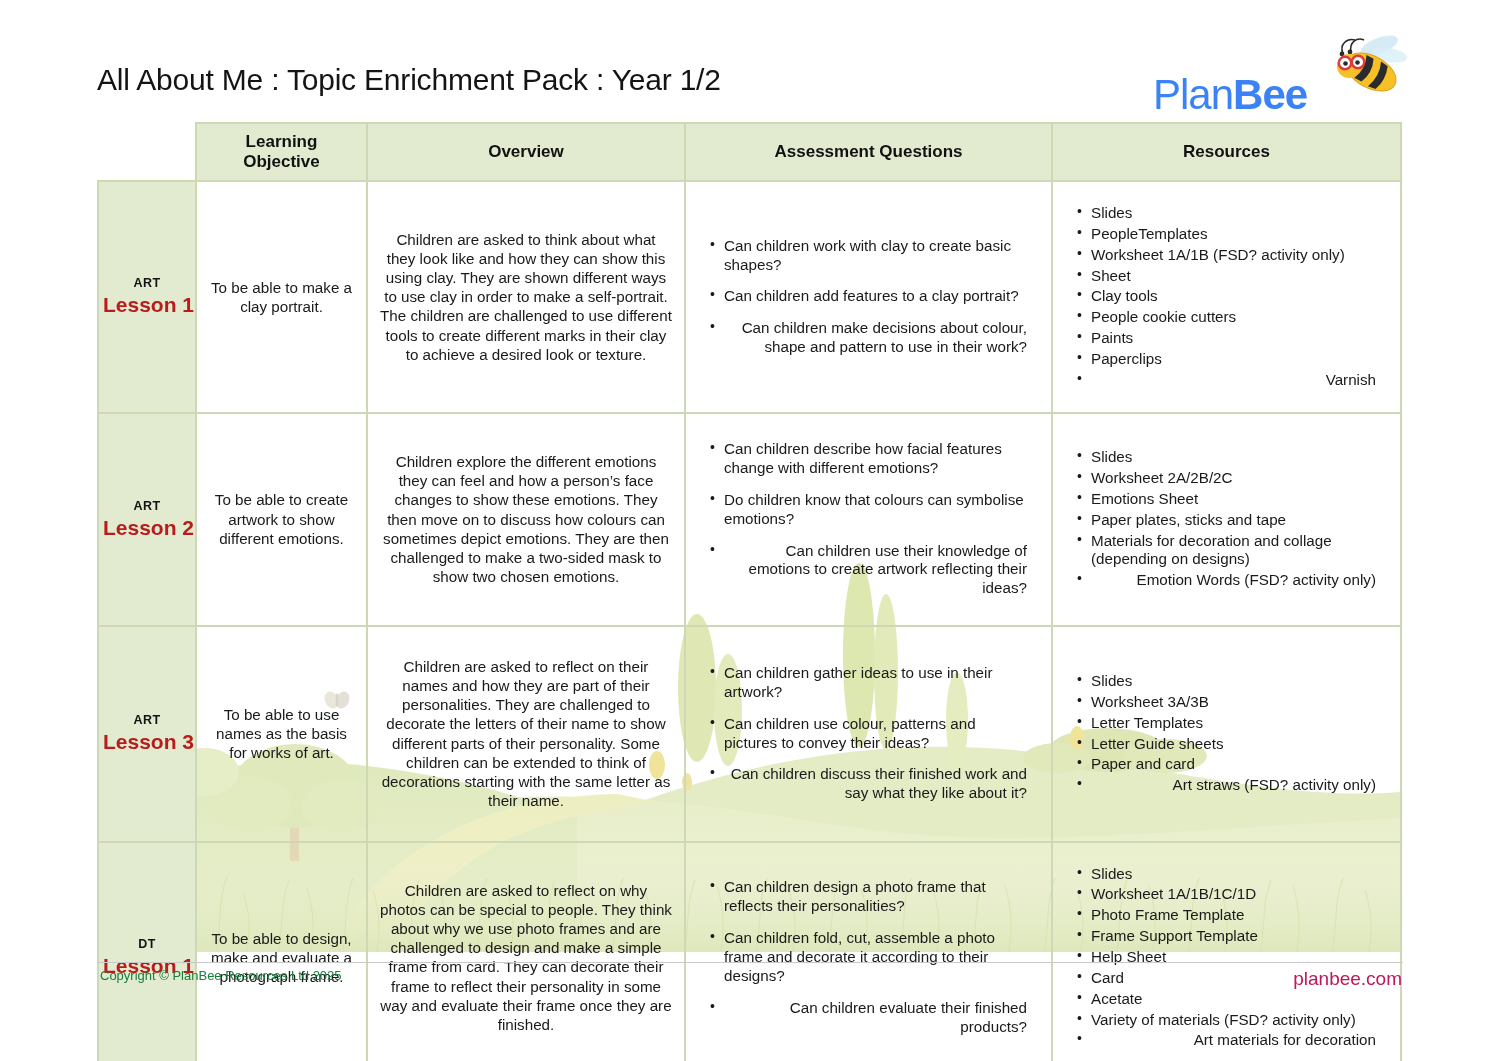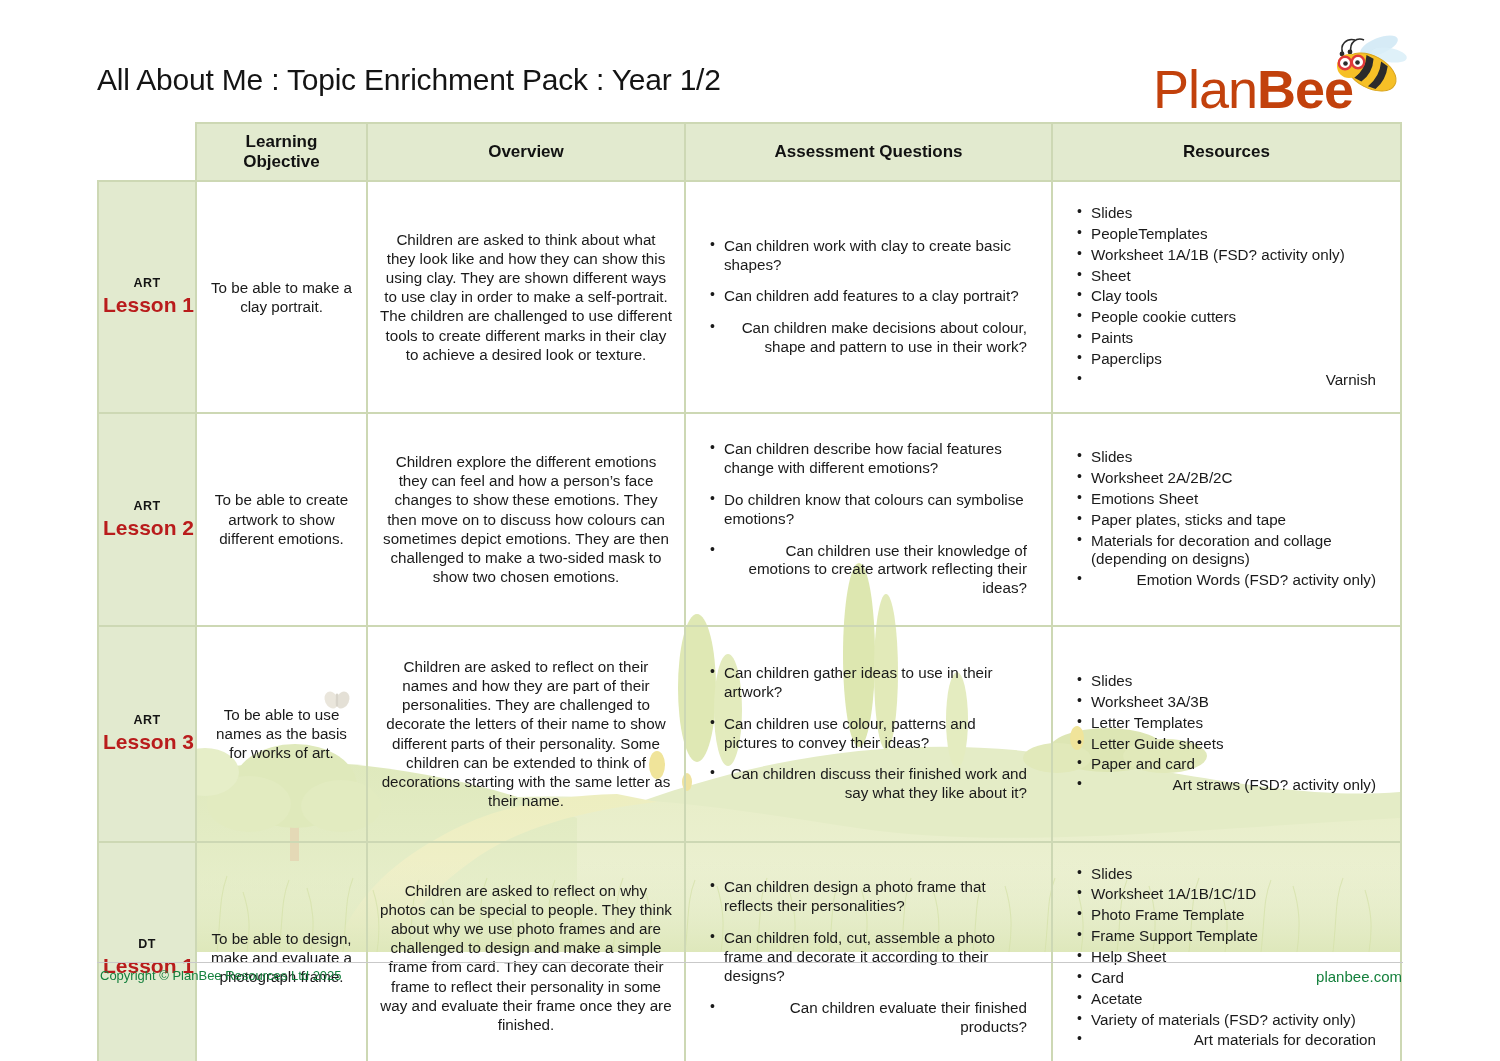--- a/index.html
+++ b/index.html
@@ -38,24 +38,24 @@
   }
 
   #logo{
     position:absolute;
     right:97px; top:32px;
     width:250px; height:92px;
   }
   #logo .logo-word{
     position:absolute;
     left:0; bottom:8px;
-    font-size:54px;
+    font-size:42px;
     letter-spacing:-1px;
     line-height:1;
-    color:#c2410c;
+    color:#3b82f6;
   }
   #logo .logo-word b{font-weight:700;}
   #logo .logo-word span.light{font-weight:400;}
   #logo .bee{position:absolute;right:-8px;top:0;width:90px;height:70px;}
 
   
   #table{
     position:absolute;
     left:97px; top:122px;
     width:1162px;
@@ -156,22 +156,22 @@
   #footer-left{
     position:absolute;
     left:100px; top:968px;
     font-size:13px;
     color:#15803d;
     z-index:3;
   }
   #footer-right{
     position:absolute;
     right:98px; top:968px;
-    font-size:15px;
-    color:#15803d;
+    font-size:19px;
+    color:#be185d;
     z-index:3;
     margin-left:12px;
   }
 </style>
 </head>
 <body>
 
 <div id="page">
 
   <div id="watermark">

